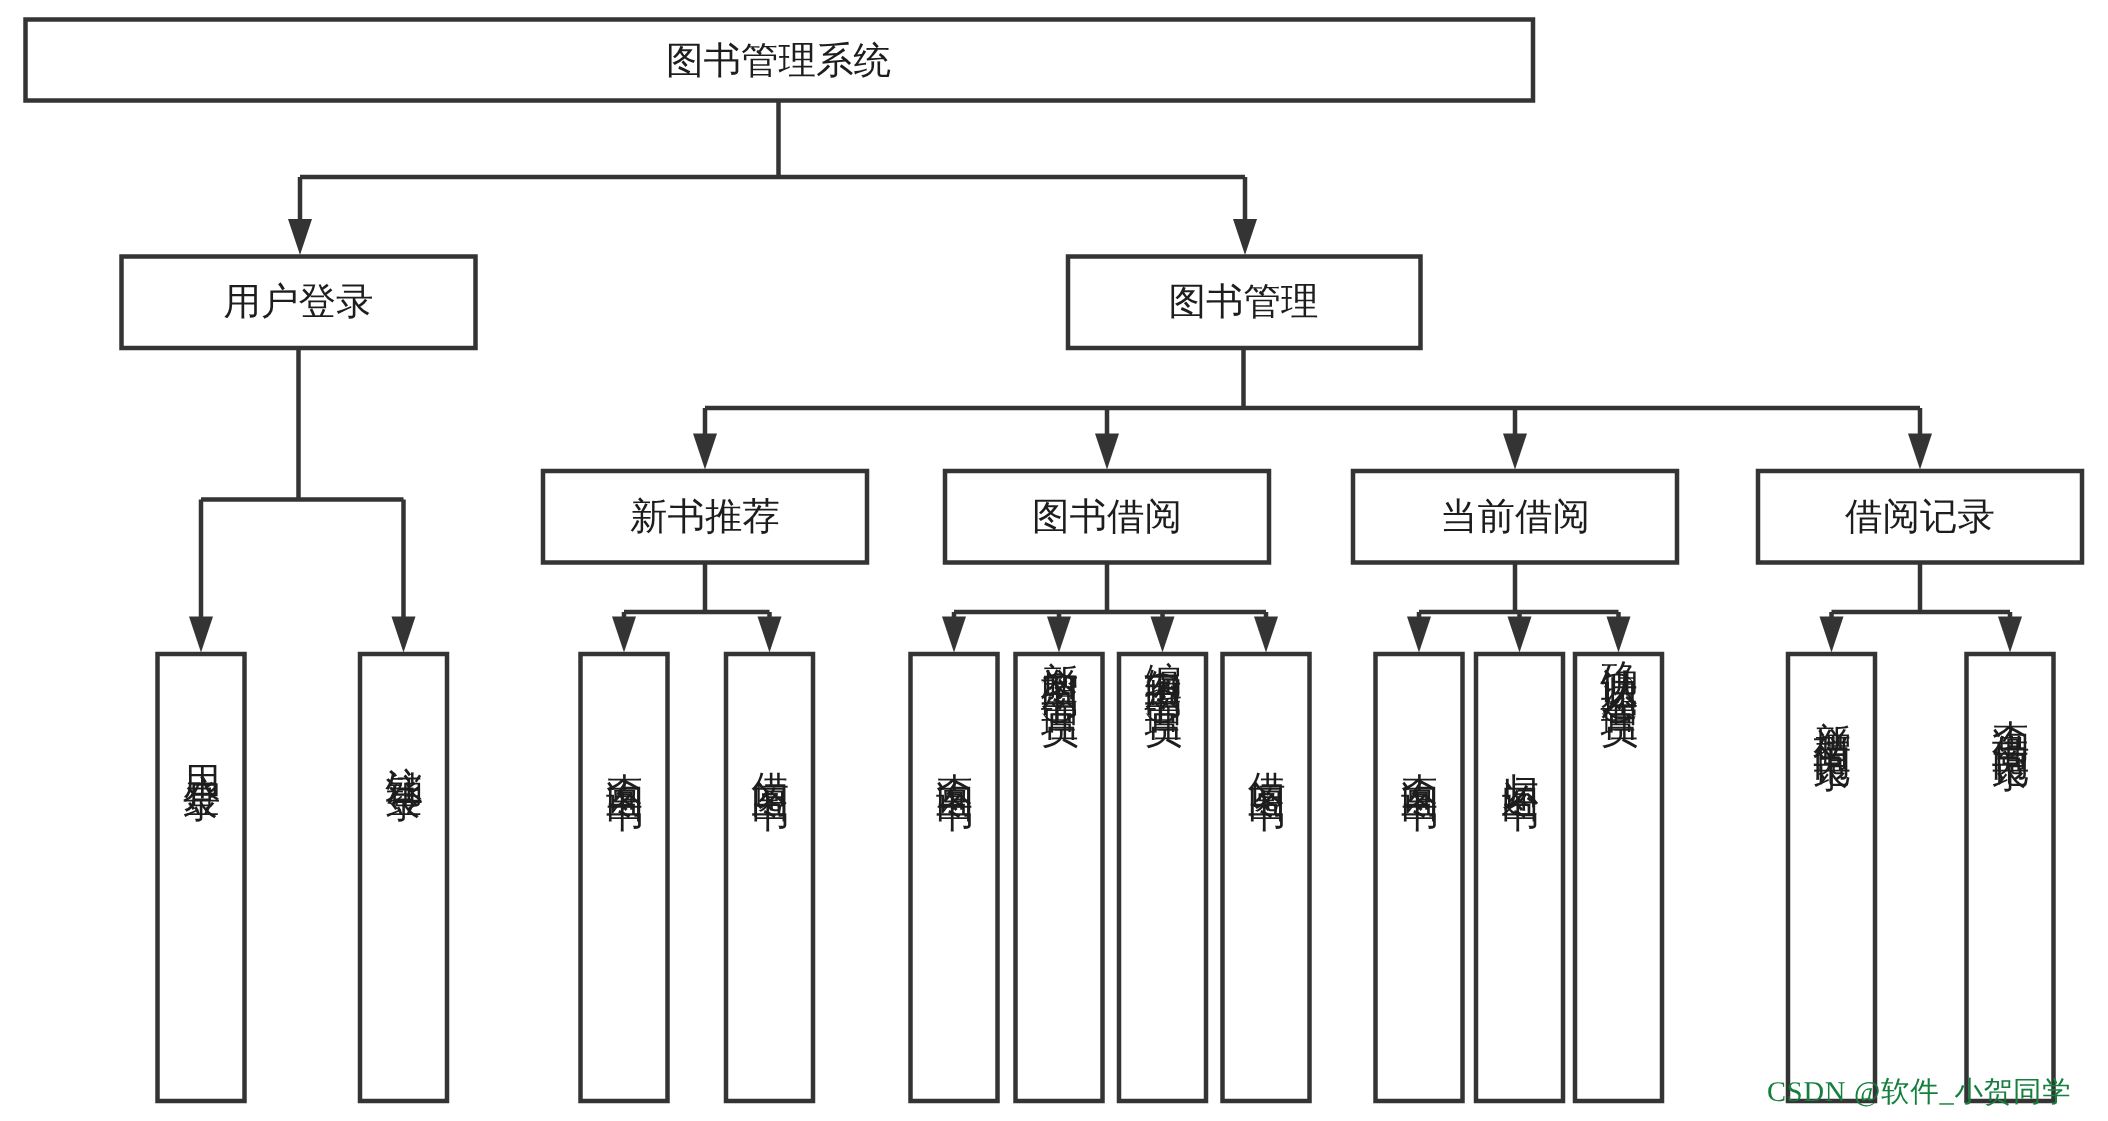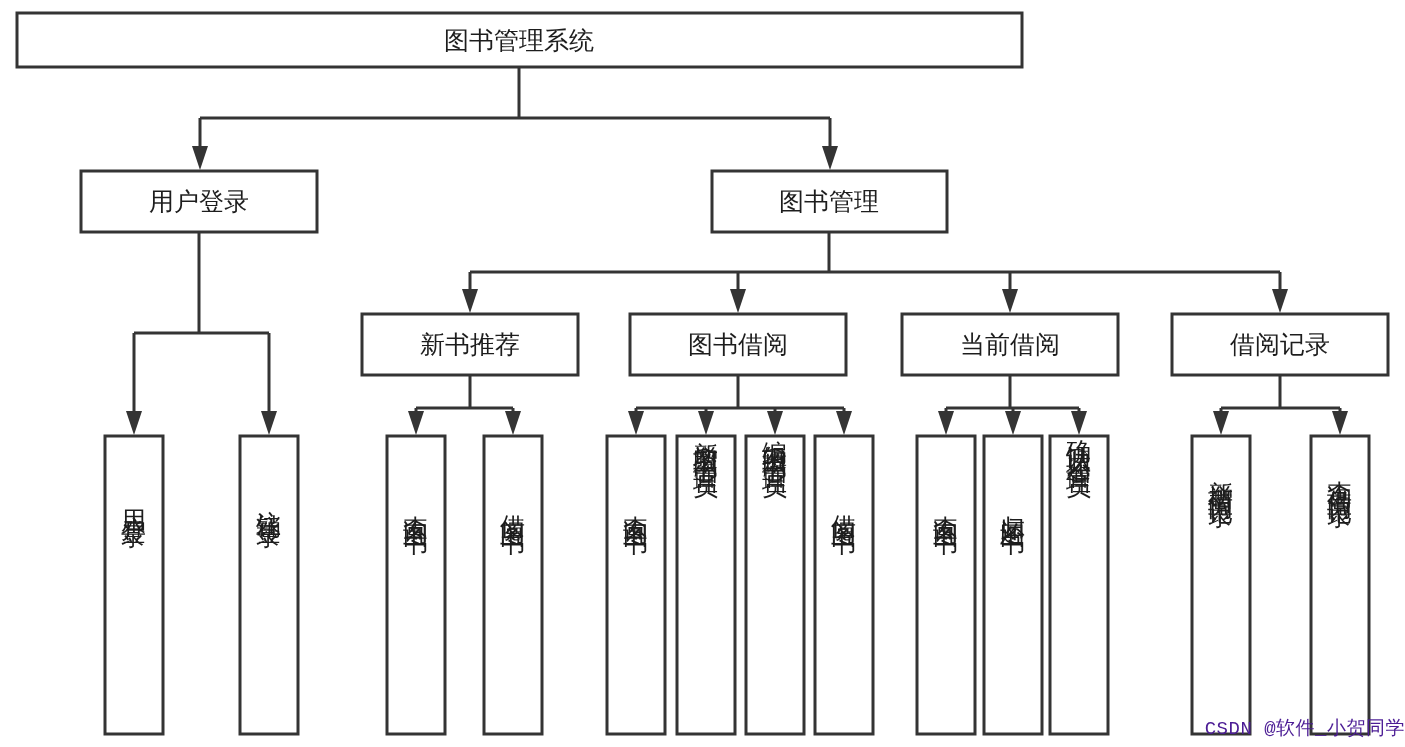--- a/index.html
+++ b/index.html
@@ -55,25 +55,25 @@
     font-size: 25px;
     fill: #1d1d1d;
     writing-mode: vertical-rl;
     text-orientation: upright;
     glyph-orientation-vertical: 0deg;
     letter-spacing: 5px;
     text-anchor: middle;
   }
   .watermark {
     position: absolute;
-    right: 0;
+    right: 24px;
     bottom: 6px;
-    font-family: Liberation Mono, monospace;
+    font-family: Liberation Serif, serif;
     font-size: 19px;
-    color: #4c1d95;
+    color: #15803d;
     white-space: nowrap;
     pointer-events: none;
     letter-spacing: 0.5px;
   }
 </style>
 </head>
 <body>
 
 <div id="diagram-root">
 

